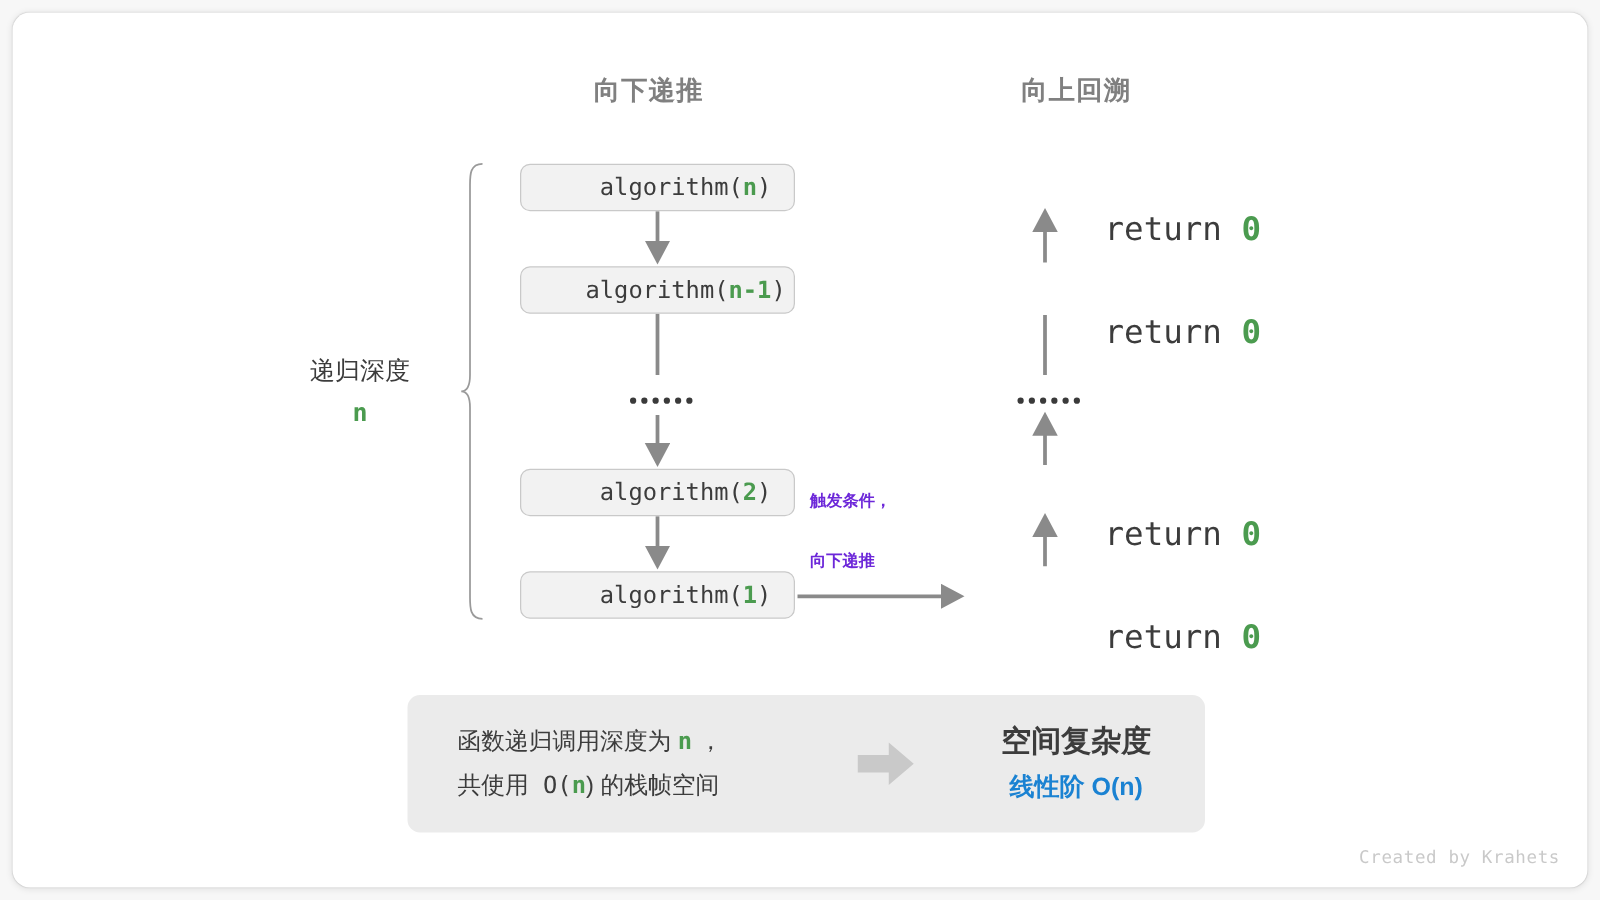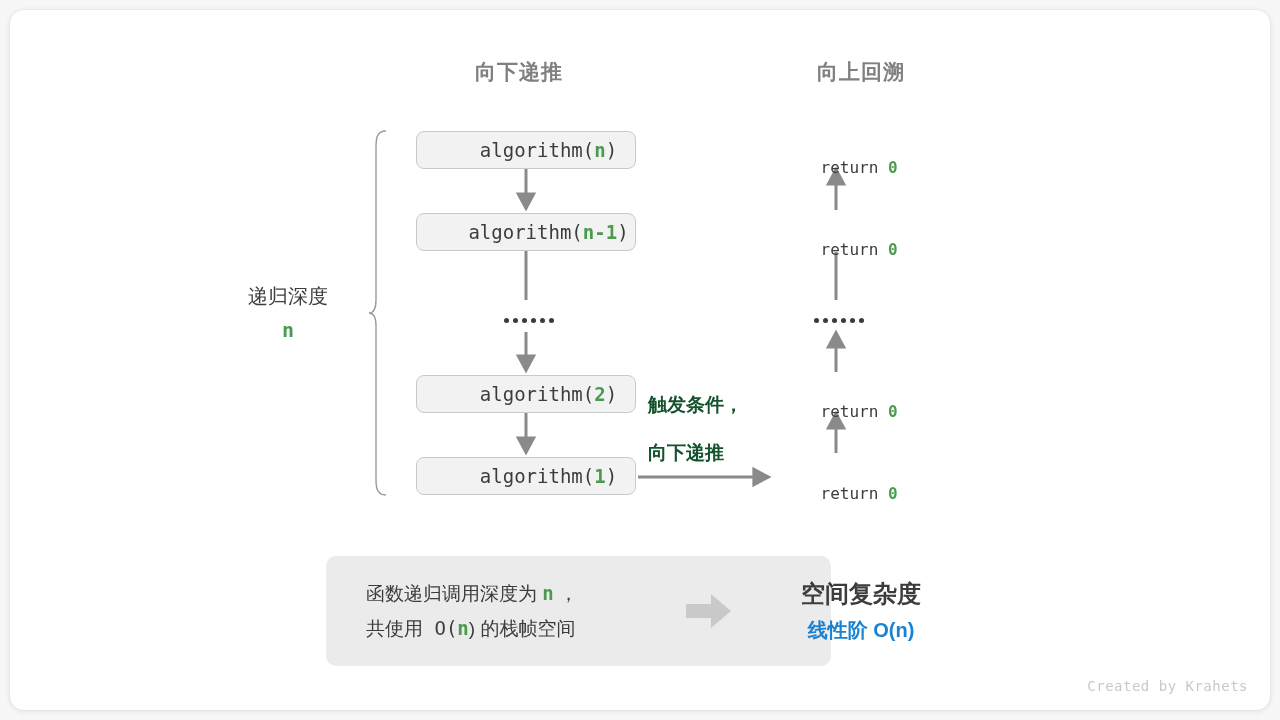--- a/index.html
+++ b/index.html
@@ -78,23 +78,23 @@
     display: block;
     width: 5px;
     height: 5px;
     border-radius: 50%;
     background: #3a3a3a;
   }
 
   
   .ret {
     position: absolute;
-    left: 782px;
-    font-family: "DejaVu Sans Mono", monospace;
-    font-size: 16px;
+    left: 821px;
+    font-family: "DejaVu Sans Mono", monospace;
+    font-size: 26px;
     color: #3c3c3c;
     white-space: pre;
   }
   .ret .val {
     color: #4b9b4f;
     font-weight: bold;
   }
 
   
   #arrows {
@@ -123,33 +123,33 @@
     color: #4b9b4f;
     font-family: "DejaVu Sans Mono", monospace;
   }
 
   
   .note-line {
     position: absolute;
     left: 648px;
     font-family: "Liberation Sans", sans-serif;
     font-weight: bold;
-    font-size: 19px;
-    color: #14532d;
+    font-size: 13px;
+    color: #6d28d9;
     white-space: nowrap;
   }
   #note-1 { top: 392px; }
   #note-2 { top: 440px; }
 
   
   #summary {
     position: absolute;
     left: 326px;
     top: 556px;
-    width: 505px;
+    width: 638px;
     height: 110px;
     box-sizing: border-box;
     background: #ebebeb;
     border-radius: 10px;
   }
   #summary-left {
     position: absolute;
     left: 40px;
     top: 20px;
     font-family: "Liberation Sans", sans-serif;

